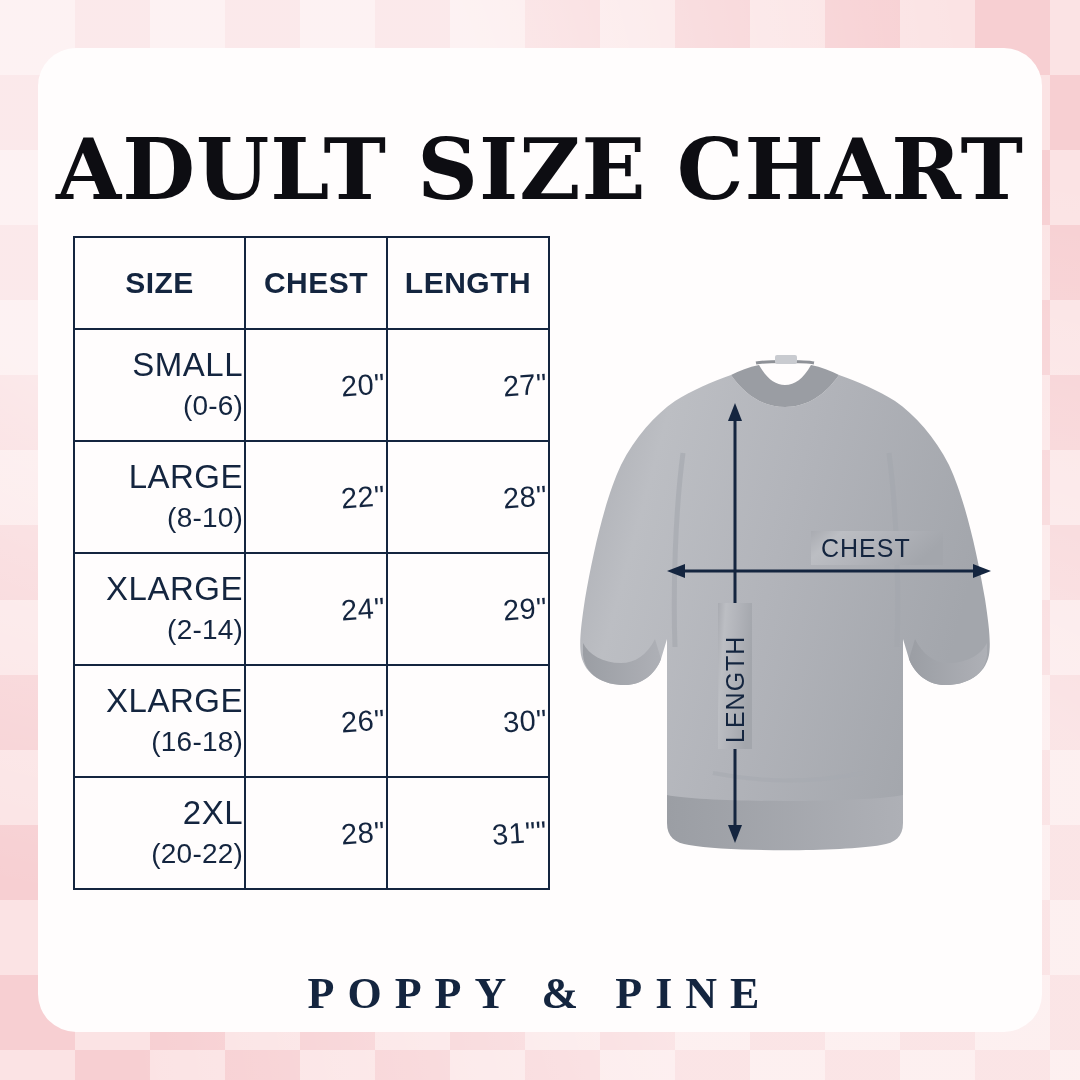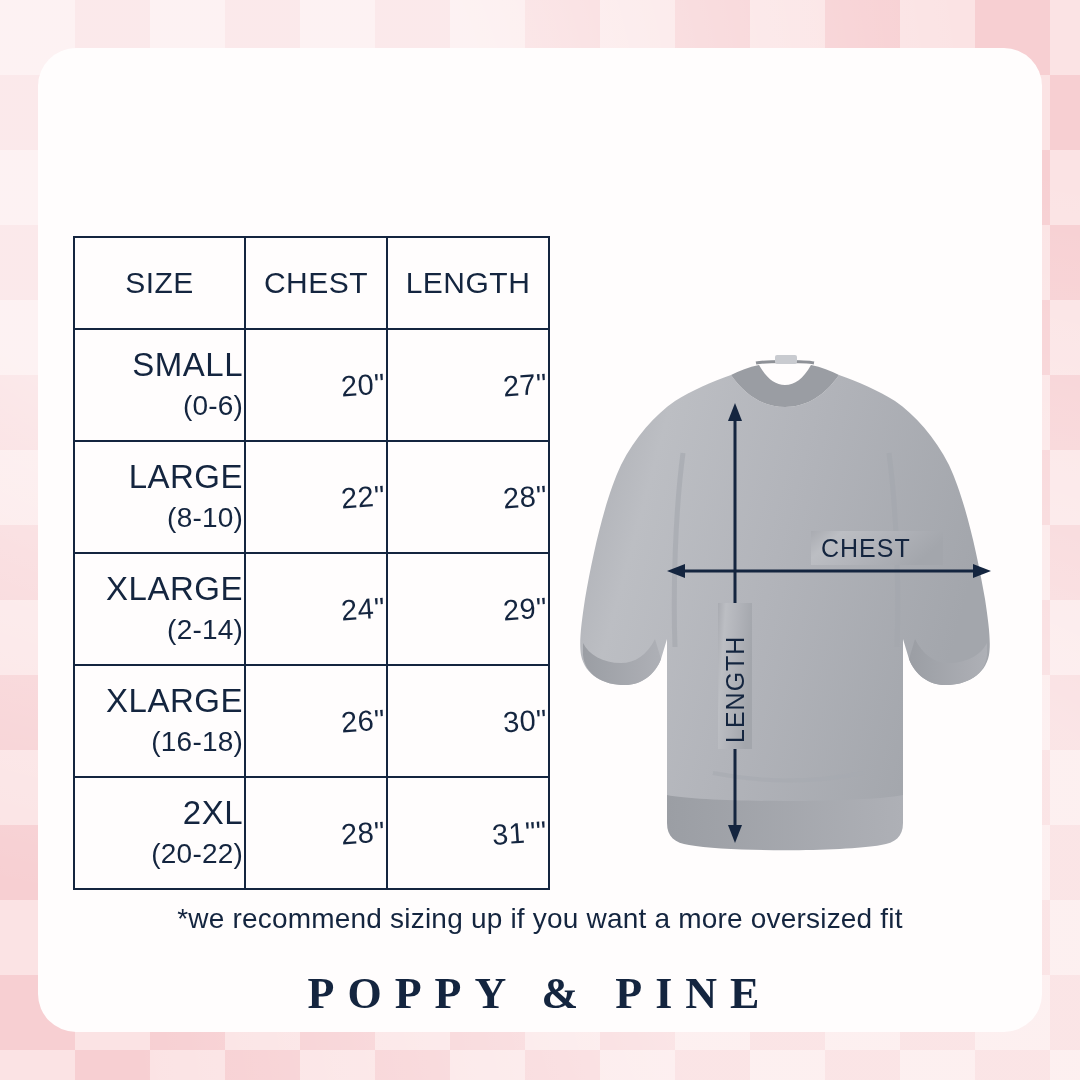--- a/index.html
+++ b/index.html
@@ -84,21 +84,21 @@
     text-align: center;
     vertical-align: middle;
   }
   table.size-table col.c-size   { width: 171px; }
   table.size-table col.c-chest  { width: 142px; }
   table.size-table col.c-length { width: 162px; }
 
   table.size-table th {
     height: 88px;
     font-size: 30px;
-    font-weight: 400;
+    font-weight: 700;
     letter-spacing: 0.5px;
   }
   table.size-table td {
     height: 108px;
     text-align: right;
   }
   .size-name {
     font-size: 33px;
     font-weight: 400;
     letter-spacing: 0.5px;
@@ -159,20 +159,23 @@
   }
 </style>
 </head>
 <body>
 
 <div id="page">
   <div id="bg-soft"></div>
 
   <div id="card">
 
+    <div id="title">
+      <span class="big">ADULT SIZE CHART</span>
+    </div>
 
     <div id="table-wrap">
       <table class="size-table">
         <colgroup>
           <col class="c-size">
           <col class="c-chest">
           <col class="c-length">
         </colgroup>
         <thead>
           <tr>
@@ -324,17 +327,16 @@
         </g>
 
         <rect x="248" y="228" width="132" height="34" fill="url(#fabric)" stroke="none"></rect>
         <text class="dim-label" x="258" y="254">CHEST</text>
 
         <rect x="155" y="300" width="34" height="146" fill="url(#fabric)" stroke="none"></rect>
         <text class="dim-label" x="181" y="440" transform="rotate(-90 181 440)">LENGTH</text>
       </svg>
     </div>
 
-    <div id="footnote">*we recommend sizing up if you want a more oversized fit</div>
     <div id="brand">POPPY &amp; PINE</div>
 
   </div>
 </div>
 
 </body></html>

